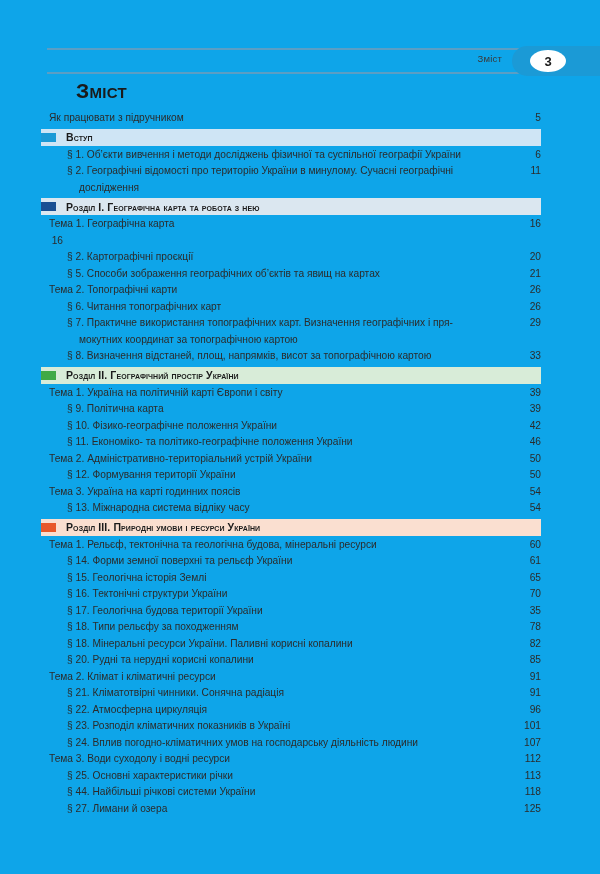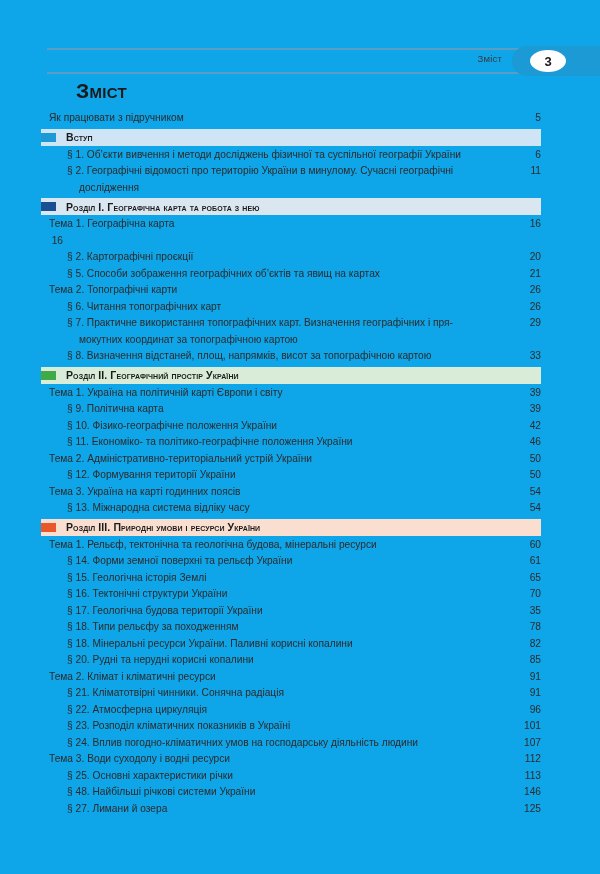--- a/index.html
+++ b/index.html
@@ -332,22 +332,22 @@
       </div>
       <div class="row lvl-theme">
         <span class="row-label">Тема 3. Води суходолу і водні ресурси</span>
         <span class="row-page">112</span>
       </div>
       <div class="row lvl-para">
         <span class="row-label">§ 25. Основні характеристики річки</span>
         <span class="row-page">113</span>
       </div>
       <div class="row lvl-para">
-        <span class="row-label">§ 48. Найбільші річкові системи України</span>
-        <span class="row-page">146</span>
+        <span class="row-label">§ 44. Найбільші річкові системи України</span>
+        <span class="row-page">118</span>
       </div>
       <div class="row lvl-para">
         <span class="row-label">§ 27. Лимани й озера</span>
         <span class="row-page">125</span>
       </div>
     </div>
 
 </div>
 
 </body></html>

